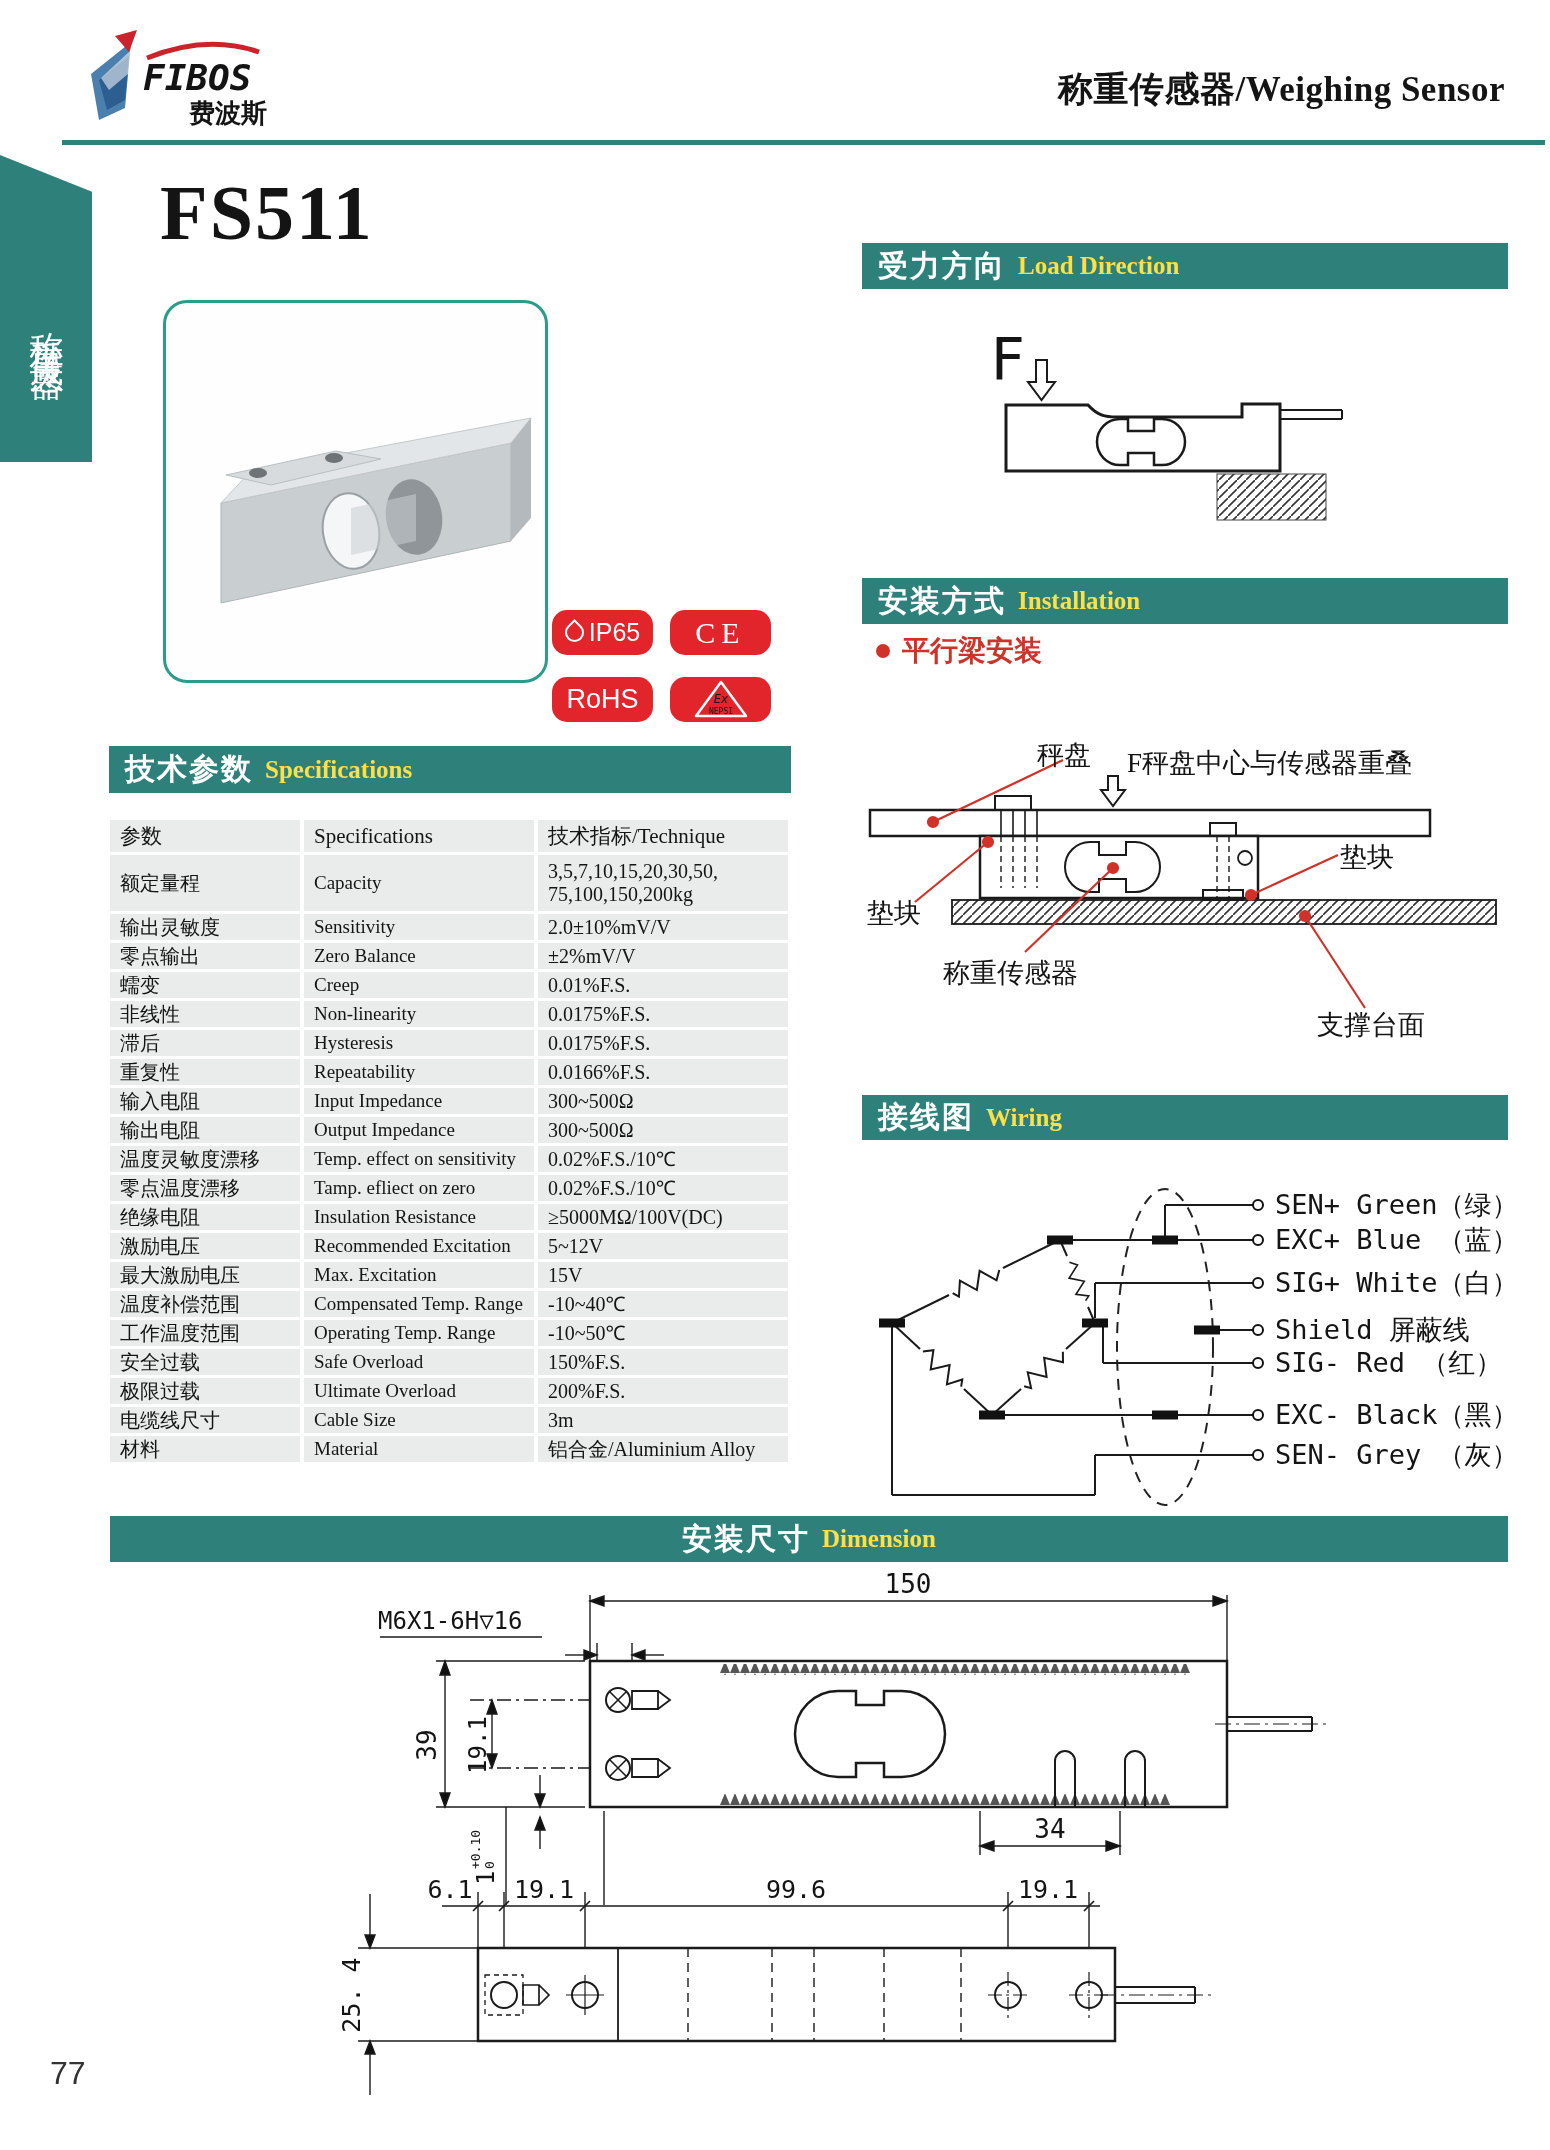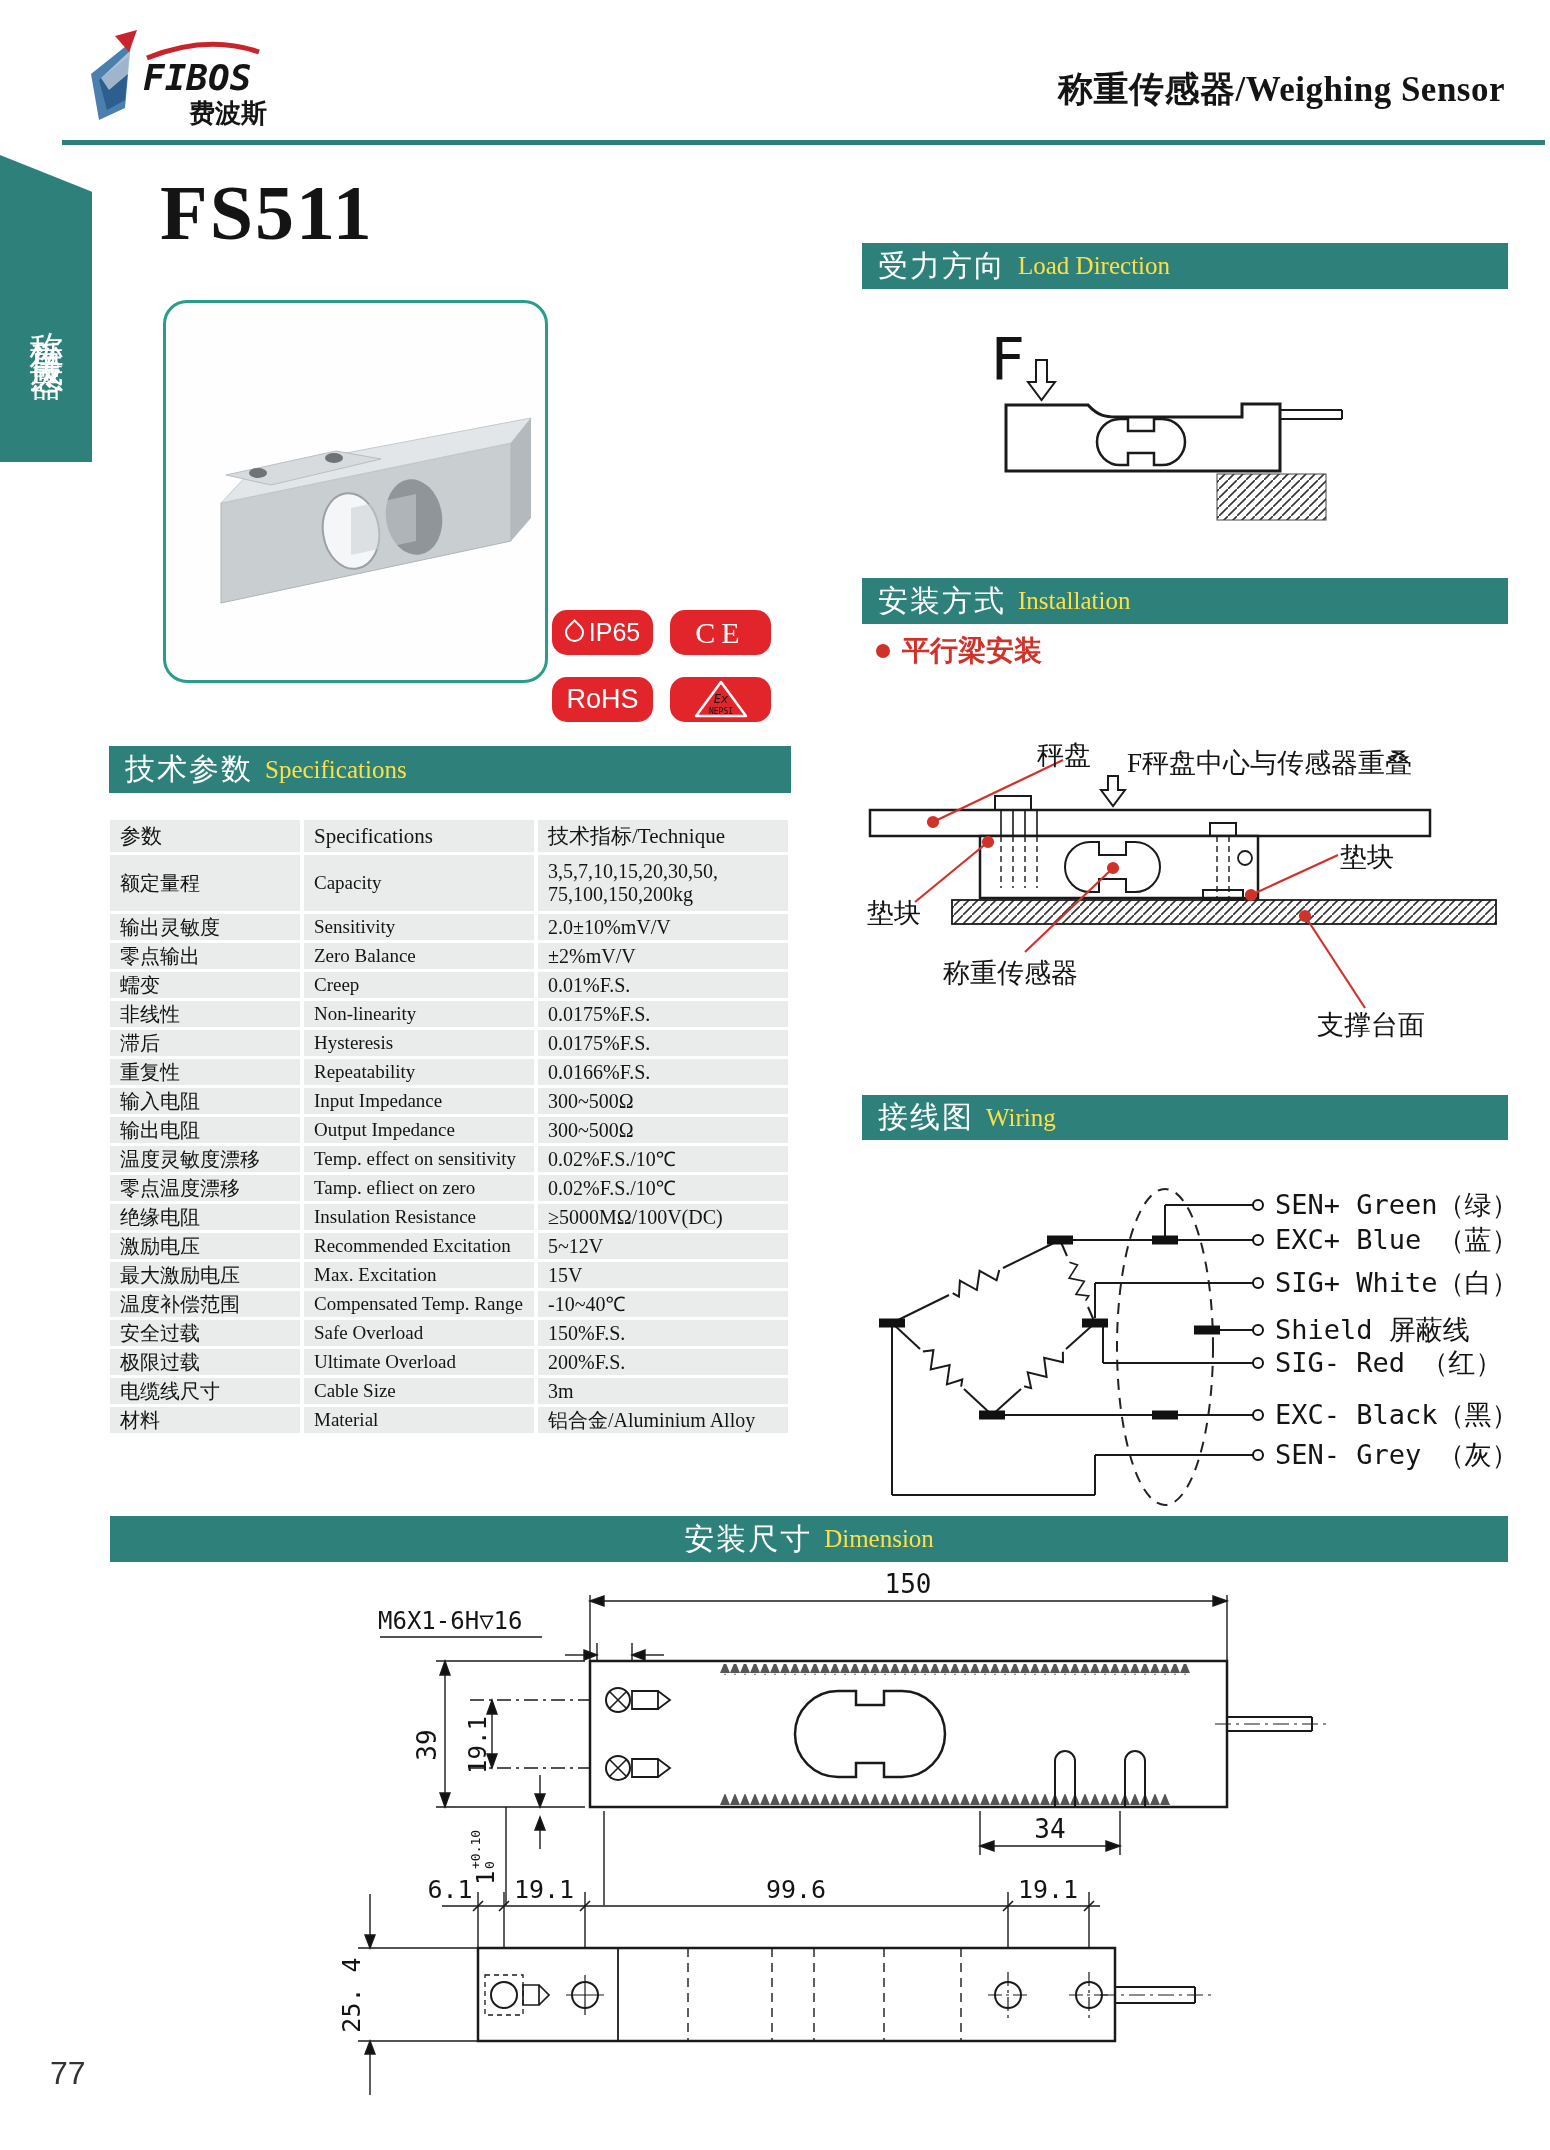--- a/index.html
+++ b/index.html
@@ -25,21 +25,21 @@
   .badge{width:101px;height:45px;background:var(--red);border-radius:15px;color:#fff;
          display:flex;align-items:center;justify-content:center;gap:5px;}
   #badge-ip65{left:552px;top:610px;}
   #badge-ce{left:670px;top:610px;font-size:30px;letter-spacing:6px;font-family:Liberation Serif, serif;}
   #badge-rohs{left:552px;top:677px;font-weight:400;font-size:27px;font-family:"Liberation Sans",sans-serif;}
   #badge-ex{left:670px;top:677px;}
   #badge-ip65 .drop{width:15px;height:15px;border:2px solid #fff;border-radius:0 50% 50% 50%;transform:rotate(45deg);}
   #badge-ip65 .iptxt{font-size:25px;font-family:"Liberation Sans",sans-serif;}
 
   
-  .bar{background:var(--teal);display:flex;align-items:center;padding-left:16px;box-sizing:border-box;}
+  .bar{background:var(--teal);display:flex;align-items:center;padding-left:16px;box-sizing:border-box;font-weight:bold;}
   .bar .zh{color:#ffffff;font-size:30px;letter-spacing:2px;}
   .bar .en{color:#fde047;font-size:25px;margin-left:12px;}
   #specs-bar{left:109px;top:746px;width:682px;height:47px;}
   #load-bar{left:862px;top:243px;width:646px;height:46px;}
   #install-bar{left:862px;top:578px;width:646px;height:46px;}
   #wiring-bar{left:862px;top:1095px;width:646px;height:45px;}
   #dim-bar{left:110px;top:1516px;width:1398px;height:46px;justify-content:center;padding-left:0;}
 
   
   #spec-table{left:110px;top:820px;width:678px;}
@@ -213,20 +213,25 @@
       <div class="cell c2">Max. Excitation</div>
       <div class="cell c3">15V</div>
     </div>
 
     <div class="srow">
       <div class="cell c1">温度补偿范围</div>
       <div class="cell c2">Compensated Temp. Range</div>
       <div class="cell c3">-10~40℃</div>
     </div>
 
+    <div class="srow">
+      <div class="cell c1">工作温度范围</div>
+      <div class="cell c2">Operating Temp. Range</div>
+      <div class="cell c3">-10~50℃</div>
+    </div>
 
     <div class="srow">
       <div class="cell c1">安全过载</div>
       <div class="cell c2">Safe Overload</div>
       <div class="cell c3">150%F.S.</div>
     </div>
 
     <div class="srow">
       <div class="cell c1">极限过载</div>
       <div class="cell c2">Ultimate Overload</div>

